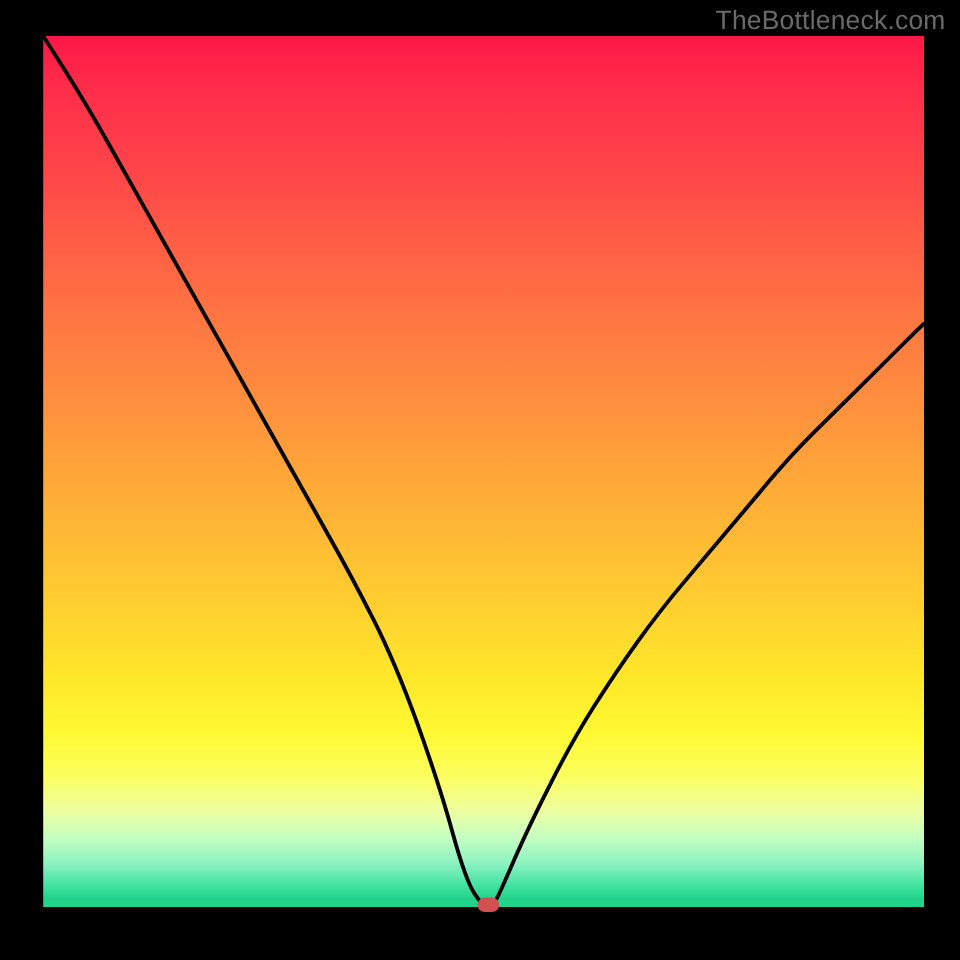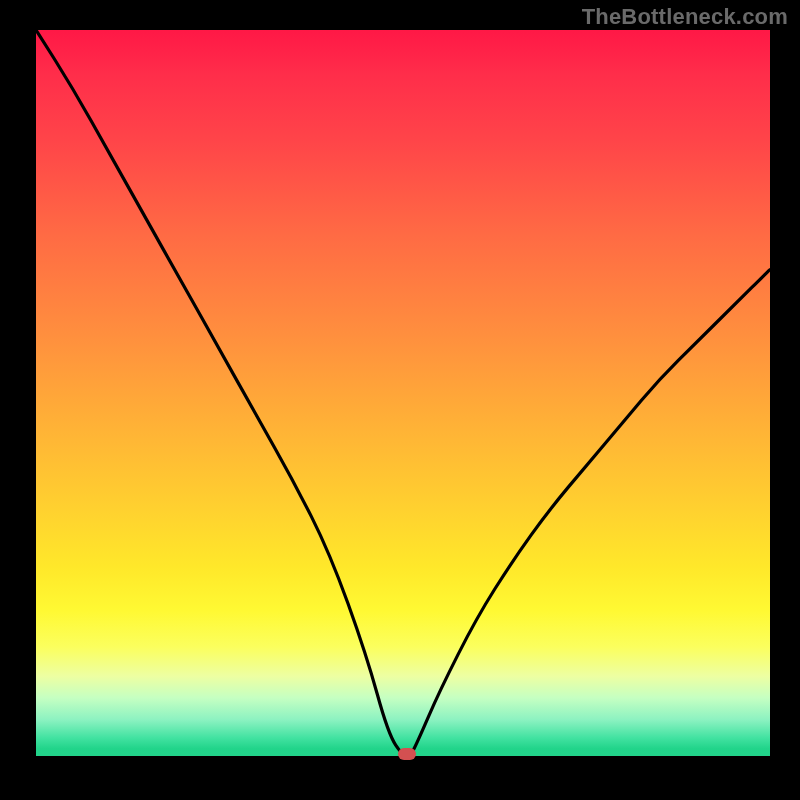--- a/index.html
+++ b/index.html
@@ -15,21 +15,21 @@
     position: relative;
     width: 800px;
     height: 800px;
     background: #000;
   }
   .watermark {
     position: absolute;
     top: 4px;
     right: 12px;
     font-size: 22px;
-    font-weight: 700;
+    font-weight: 400;
     color: #6a6a6a;
     letter-spacing: 0.2px;
     z-index: 10;
     margin-left: 48px;
   }
   .plot {
     position: absolute;
     left: 36px;
     top: 30px;
     width: 734px;

